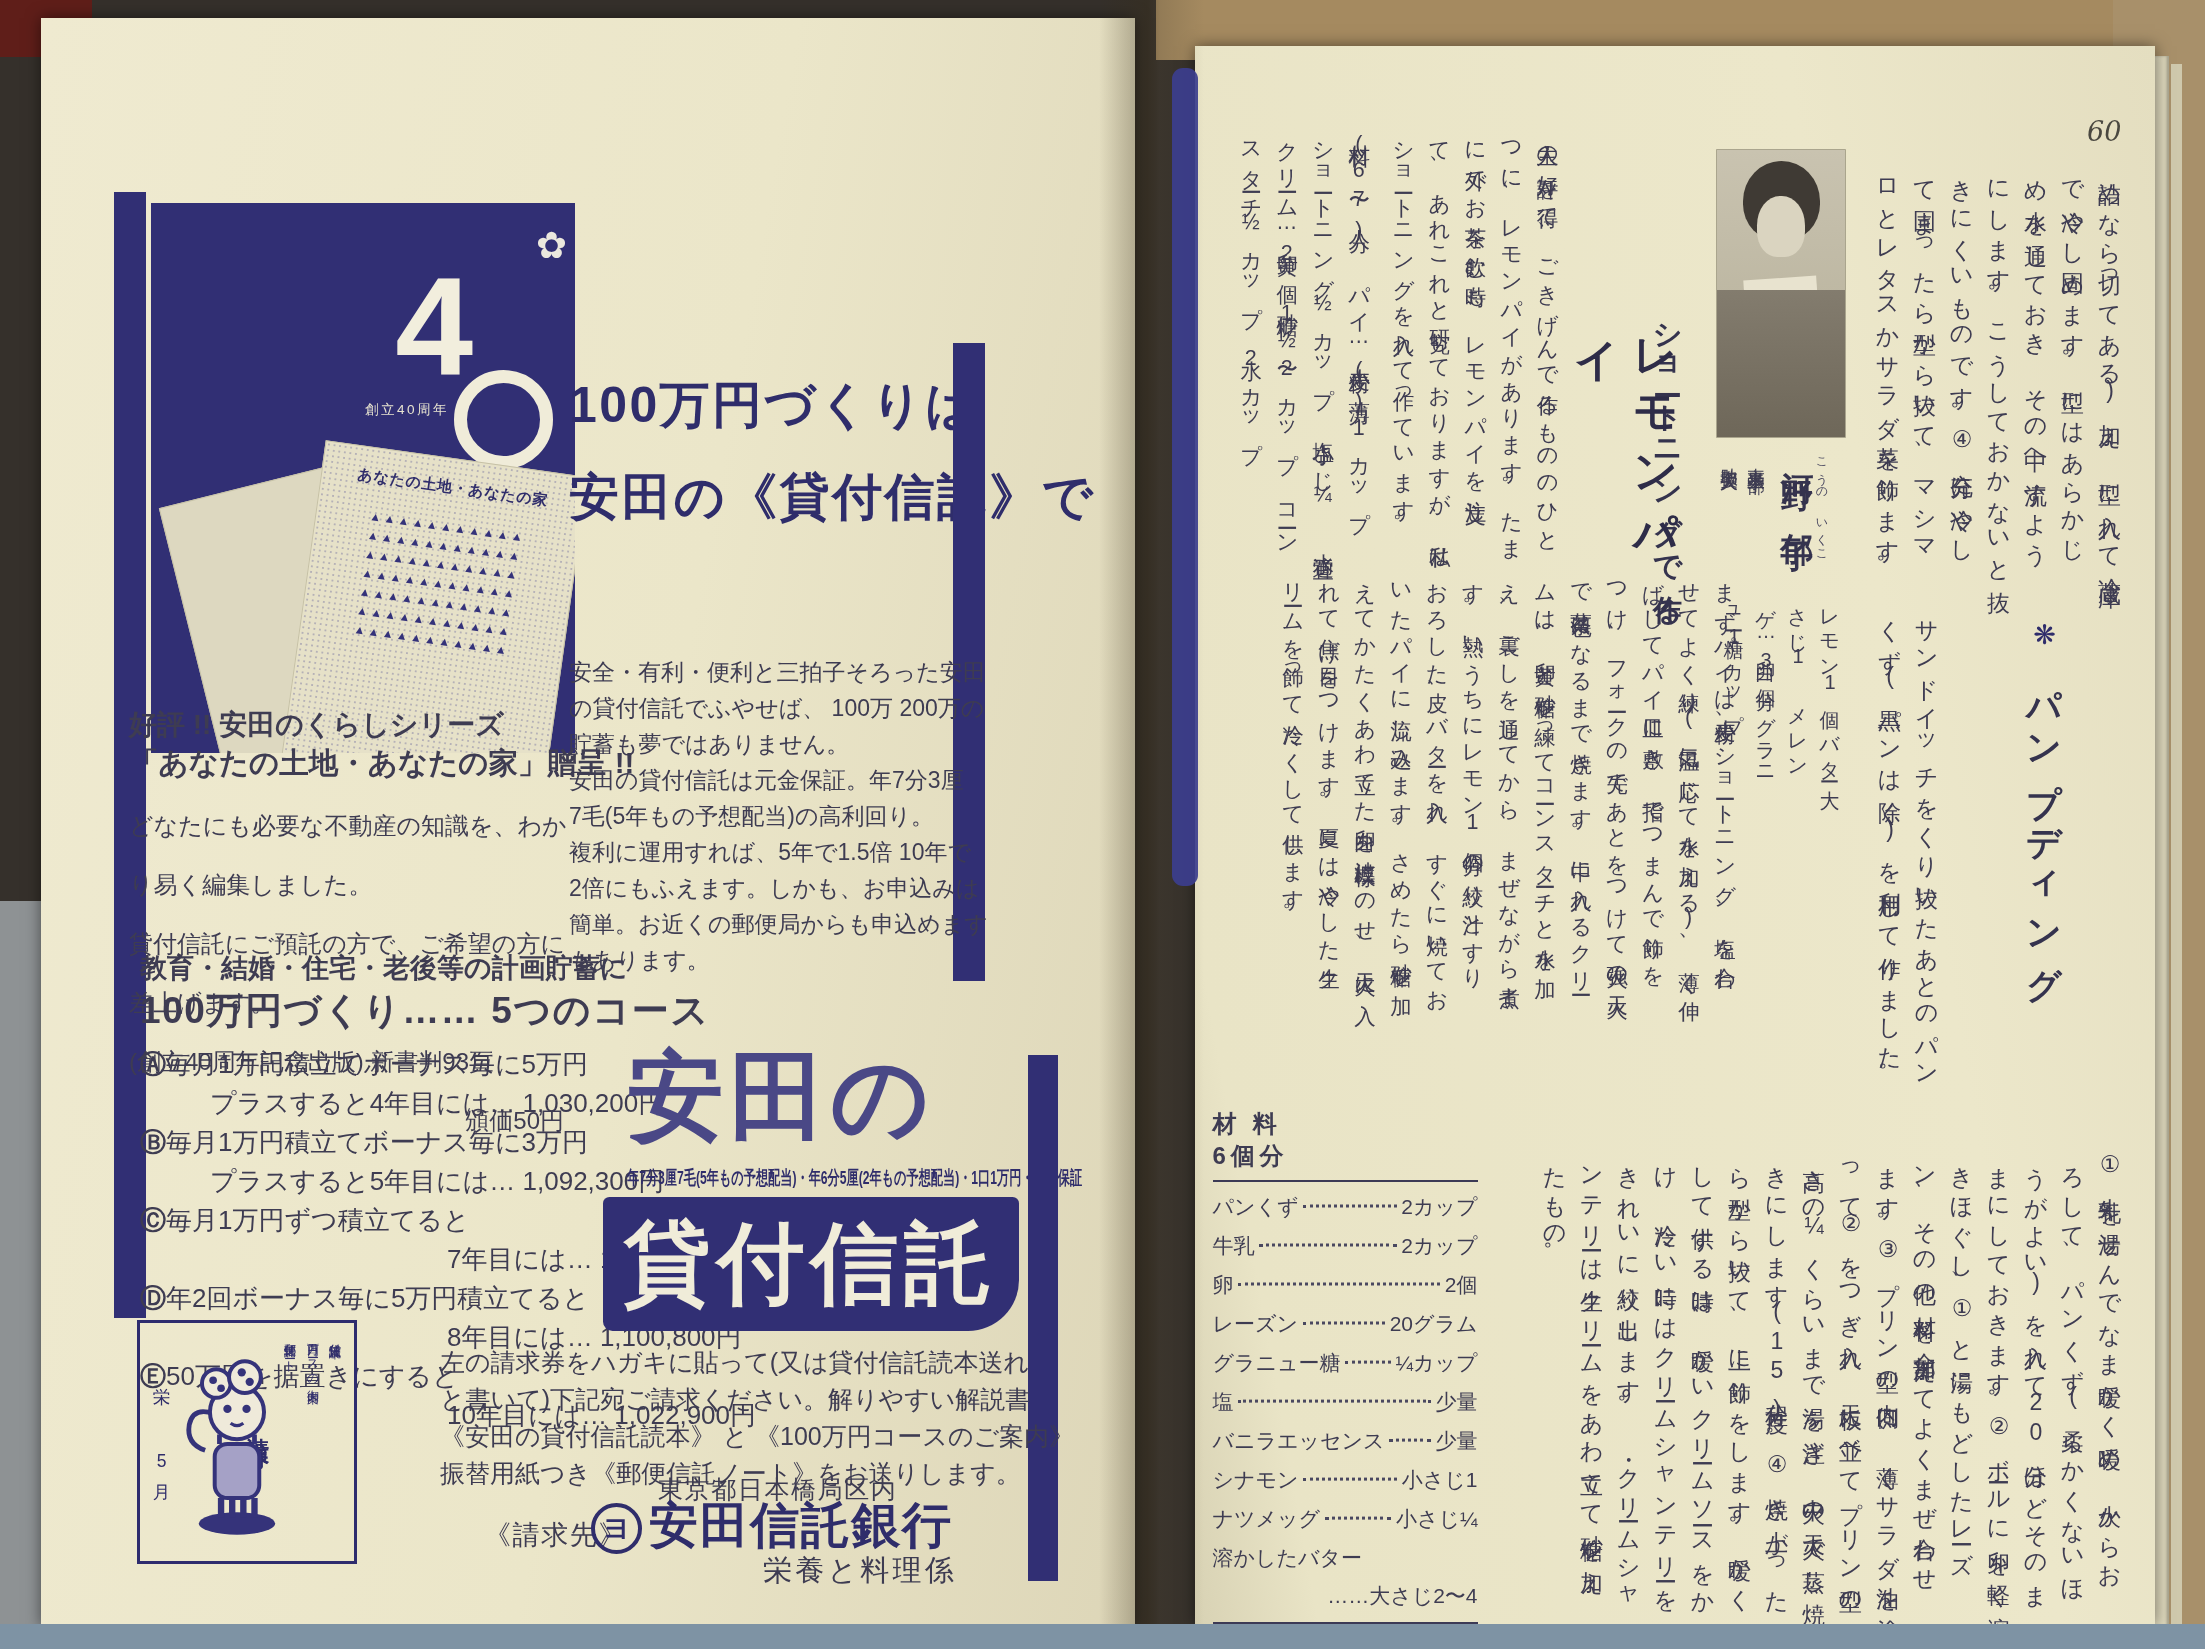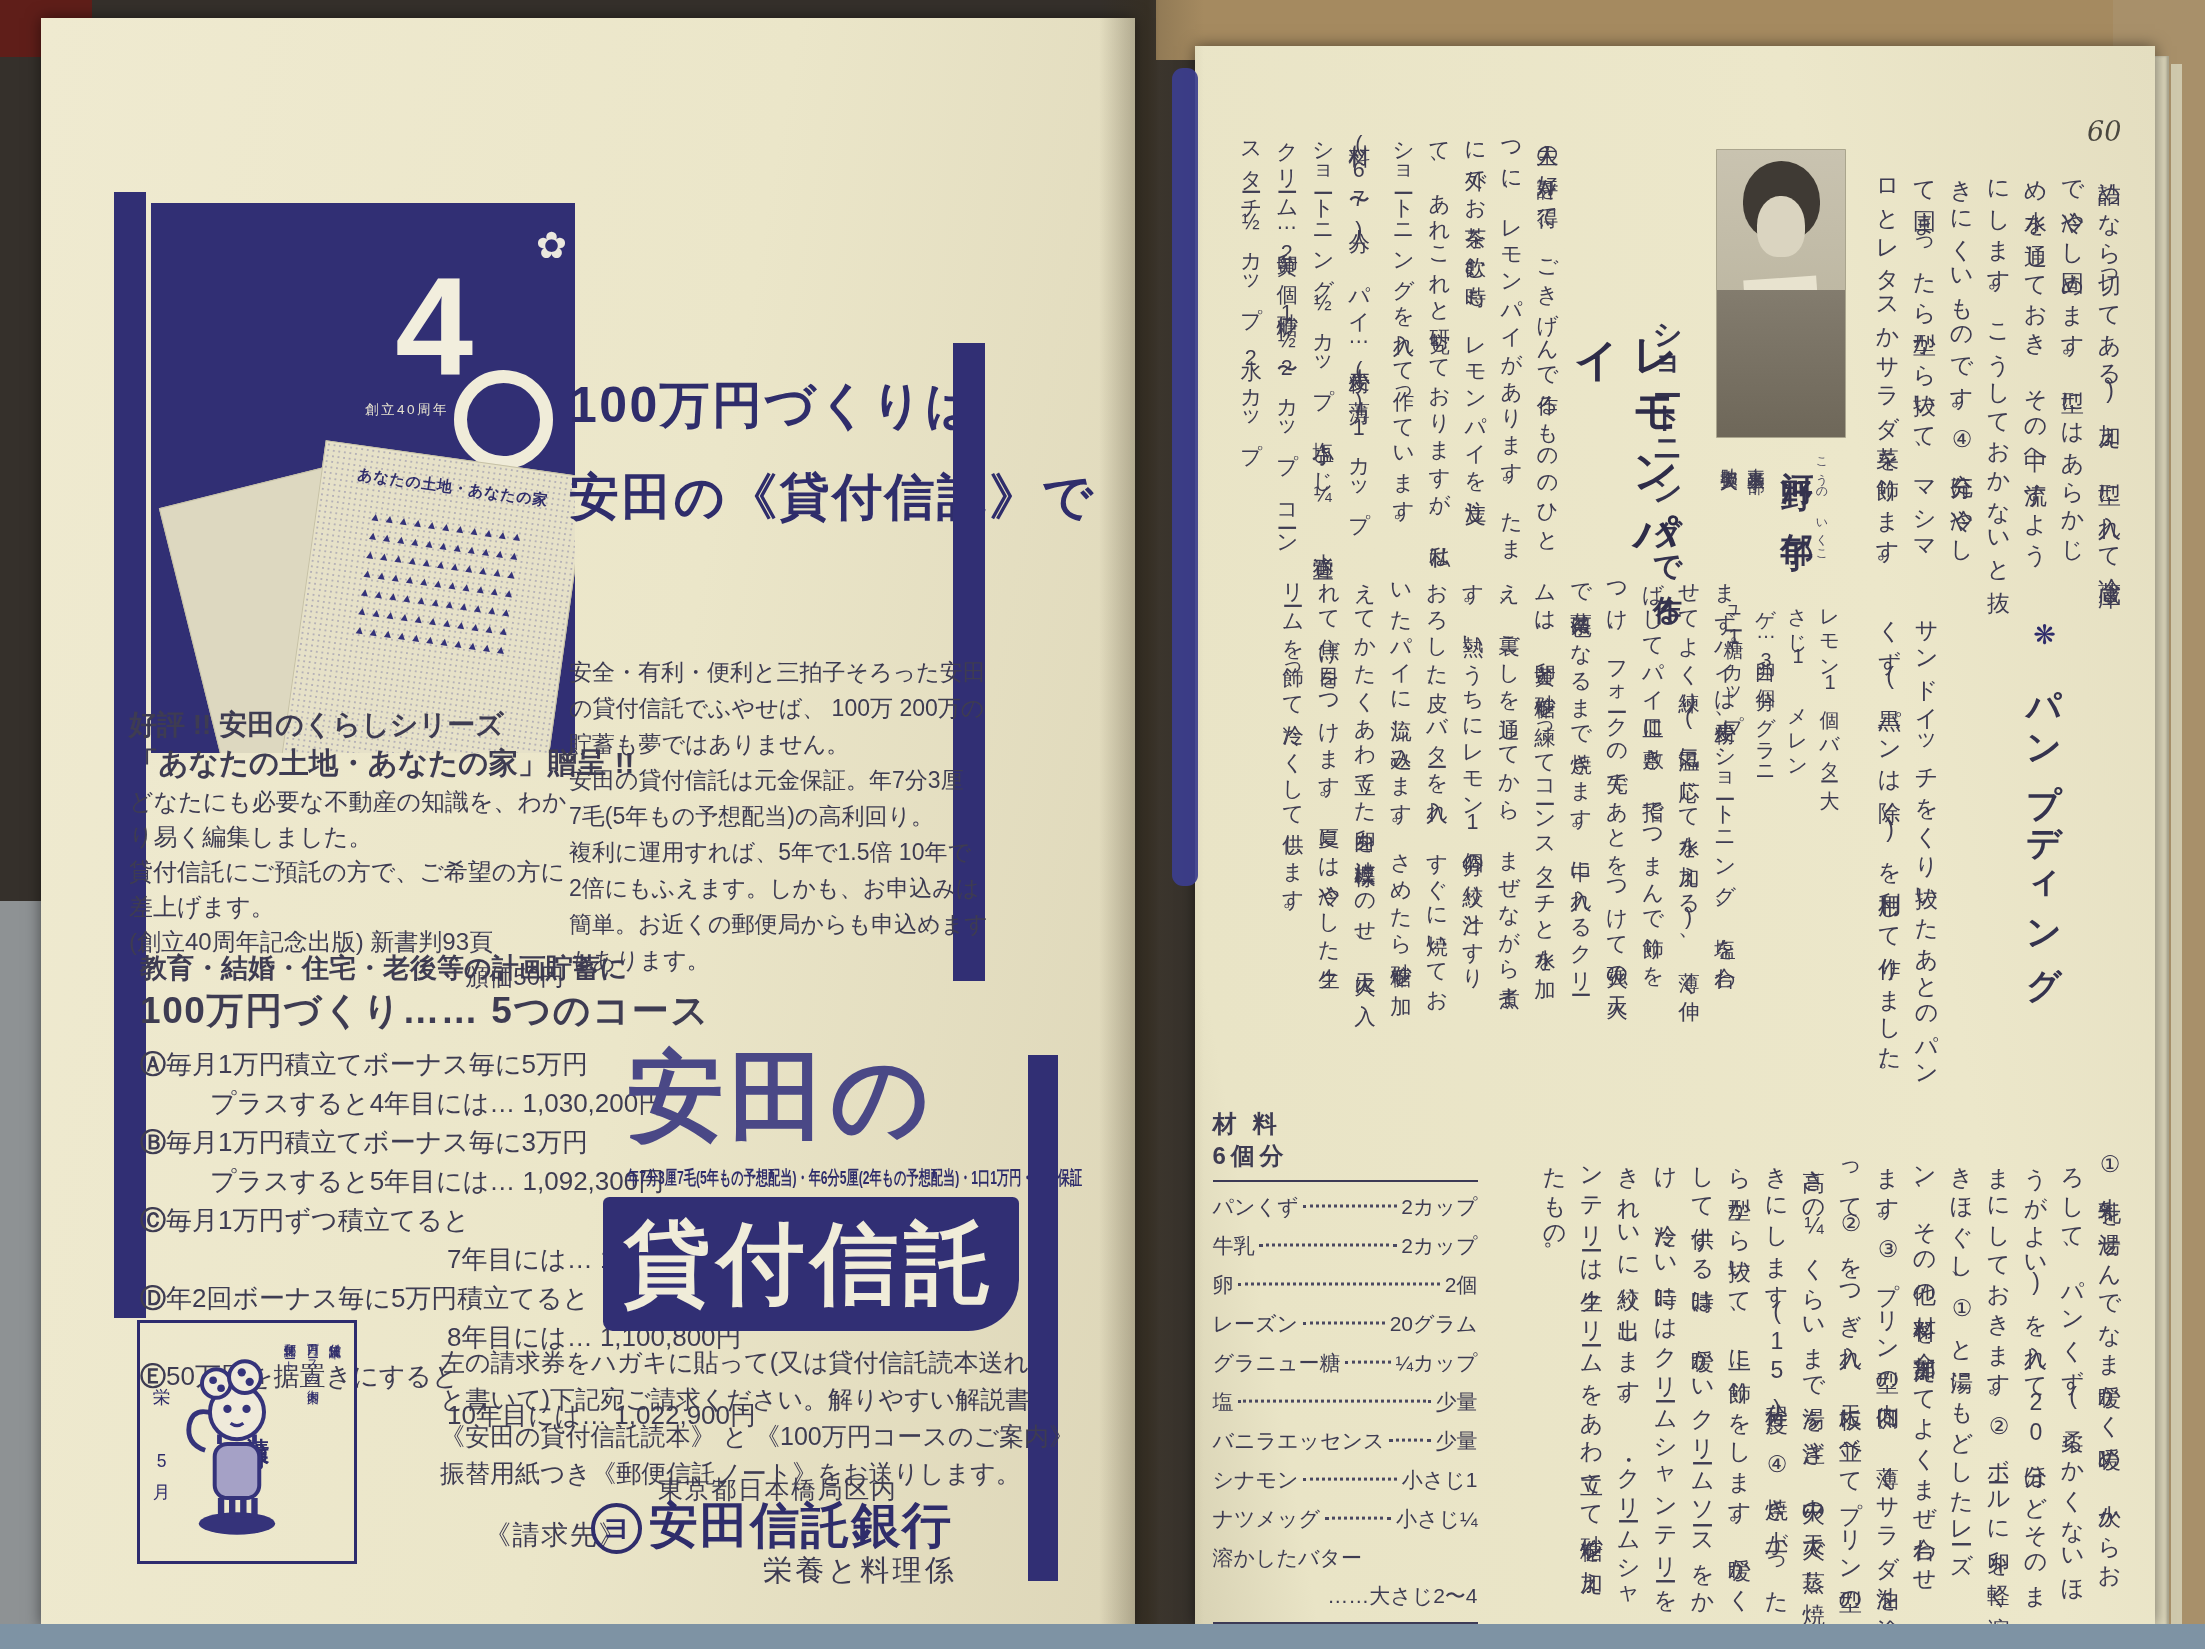--- a/index.html
+++ b/index.html
@@ -31,21 +31,21 @@
   .em-cap{color:#e8e4d0;font-size:13.6px;letter-spacing:2.4px;}
   .em-flower{color:rgba(245,242,228,.95);font-size:37px;}
   .book{border:1.6px solid #c6c1a6;}
   .book-front{background:#e6e1c8;background-image:radial-gradient(circle,rgba(90,87,150,.35) 22%,transparent 26%);background-size:5.6px 5.6px;}
   .book-title{color:#2f2d6b;font-size:15px;font-weight:bold;text-align:center;letter-spacing:0.8px;}
   .house-rows{color:#34327a;font-size:12px;line-height:19px;letter-spacing:2.4px;text-align:center;}
   .headline{font-size:50px;font-weight:bold;color:#2f2d6b;line-height:1.85;letter-spacing:2.4px;white-space:nowrap;}
   .bodyline{font-size:23px;line-height:36px;white-space:nowrap;}
   .promo1{font-size:28px;font-weight:bold;white-space:nowrap;}
   .promo2{font-size:29.5px;font-weight:bold;white-space:nowrap;}
-  .promoline{font-size:24px;line-height:35px;white-space:nowrap;}
+  .promoline{font-size:24px;line-height:35px;white-space:nowrap;margin-top:24px;}
   .chead1{font-size:27px;font-weight:bold;white-space:nowrap;}
   .chead2{font-size:37px;font-weight:bold;letter-spacing:1.6px;white-space:nowrap;}
   .cline{font-size:26px;line-height:39px;white-space:nowrap;}
   .cline b{font-size:26px;}
   .ind1{padding-left:70px;}
   .ind2{padding-left:307px;}
   .brand{font-size:97px;font-weight:bold;color:#4a4886;letter-spacing:4.8px;line-height:1;}
   .rates{font-size:19px;font-weight:bold;color:#2f2d6b;white-space:nowrap;transform:scaleX(.64);transform-origin:left center;}
   .product-block{background:#312f74;border-radius:6.4px 6.4px 51px 9.6px;display:flex;align-items:center;justify-content:center;}
   .product{color:#f0ecd9;font-size:89px;font-weight:bold;letter-spacing:6.4px;transform:scaleX(.98);white-space:nowrap;}

